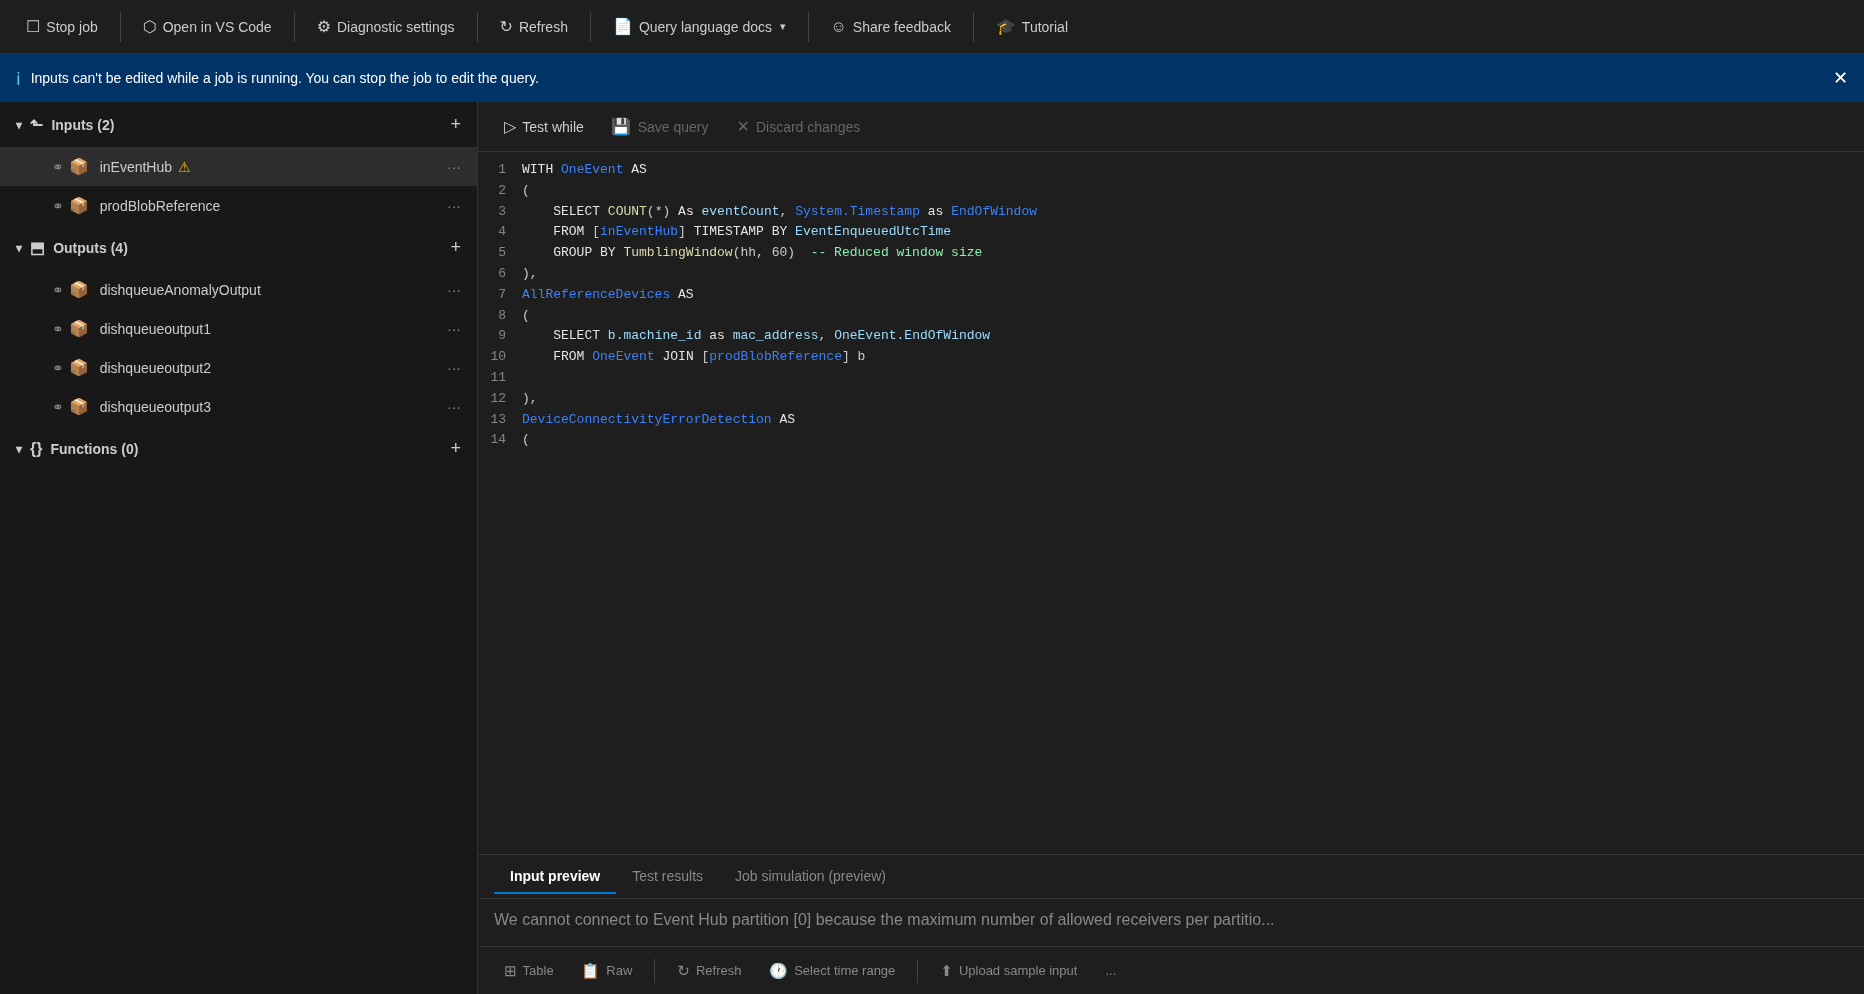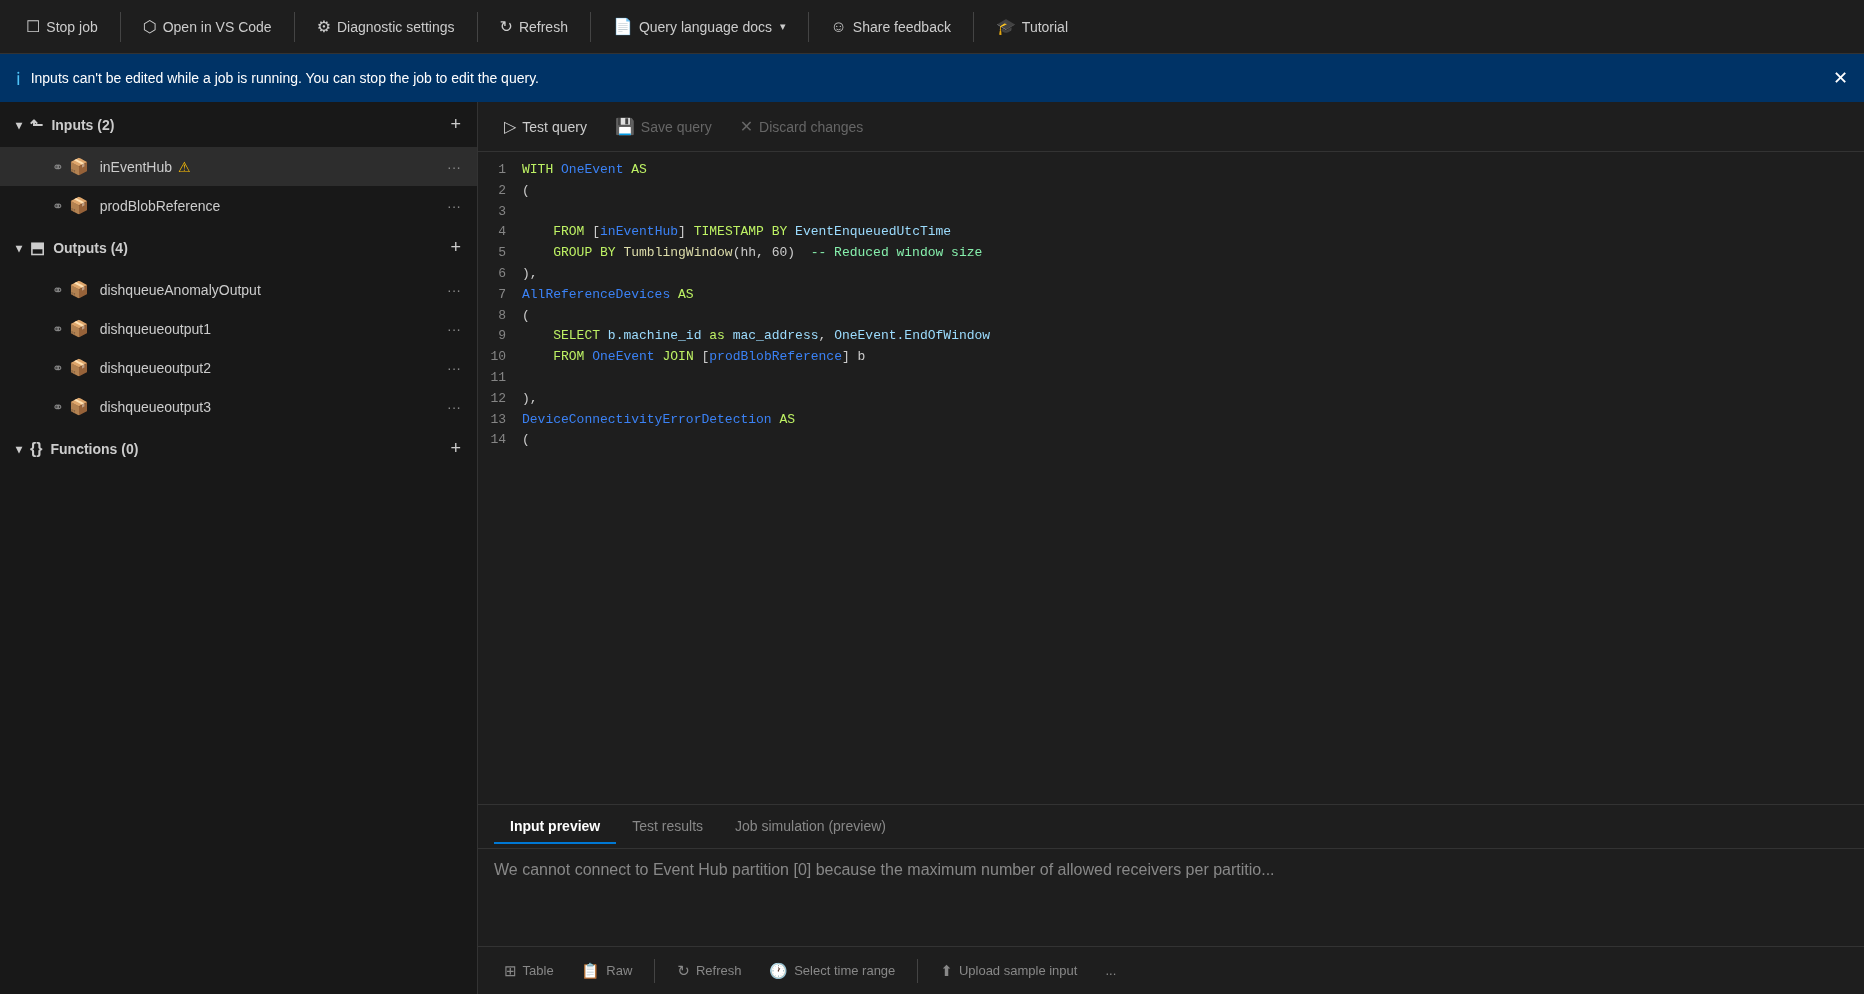--- a/index.html
+++ b/index.html
@@ -162,29 +162,29 @@
     .line-num {
       color: #858585;
       width: 36px;
       text-align: right;
       padding-right: 16px;
       flex-shrink: 0;
       user-select: none;
       font-size: 13px;
     }
     .line-content { color: #cccccc; white-space: pre; }
-    .kw-blue { color: #bef264; }
+    .kw-blue { color: #e5e5e5; }
     .kw-cyan { color: #3b82f6; }
     .kw-teal { color: #9cdcfe; }
     .kw-yellow { color: #dcdcaa; }
     .kw-green { color: #86efac; }
 
     
     .bottom-panel {
-      height: 190px;
+      height: 140px;
       border-top: 1px solid #333;
       display: flex;
       flex-direction: column;
       background: #1e1e1e;
     }
     .bottom-tabs {
       display: flex;
       align-items: center;
       border-bottom: 1px solid #333;
       padding: 0 16px;
@@ -355,21 +355,21 @@
       <button class="section-add-btn">+</button>
     </div>
 
   </div>
 
   <div class="right-panel">
 
     <div class="query-toolbar">
       <button class="query-btn">
         <span class="icon">▷</span>
-        <span>Test query</span>
+        <span>Test while</span>
       </button>
       <button class="query-btn disabled">
         <span class="icon">💾</span>
         <span>Save query</span>
       </button>
       <button class="query-btn disabled">
         <span class="icon">✕</span>
         <span>Discard changes</span>
       </button>
     </div>
@@ -379,20 +379,21 @@
       <div class="code-line">
         <span class="line-num">1</span>
         <span class="line-content"><span class="kw-blue">WITH</span> <span class="kw-cyan">OneEvent</span> <span class="kw-blue">AS</span></span>
       </div>
       <div class="code-line">
         <span class="line-num">2</span>
         <span class="line-content">(</span>
       </div>
       <div class="code-line">
         <span class="line-num">3</span>
+        <span class="line-content">    <span class="kw-blue">SELECT</span> <span class="kw-yellow">COUNT</span>(*) <span class="kw-blue">As</span> <span class="kw-teal">eventCount</span>, <span class="kw-cyan">System.Timestamp</span> <span class="kw-blue">as</span> <span class="kw-cyan">EndOfWindow</span></span>
       </div>
       <div class="code-line">
         <span class="line-num">4</span>
         <span class="line-content">    <span class="kw-blue">FROM</span> [<span class="kw-cyan">inEventHub</span>] <span class="kw-blue">TIMESTAMP BY</span> <span class="kw-teal">EventEnqueuedUtcTime</span></span>
       </div>
       <div class="code-line">
         <span class="line-num">5</span>
         <span class="line-content">    <span class="kw-blue">GROUP BY</span> <span class="kw-yellow">TumblingWindow</span>(hh, 60)  <span class="kw-green">-- Reduced window size</span></span>
       </div>
       <div class="code-line">

